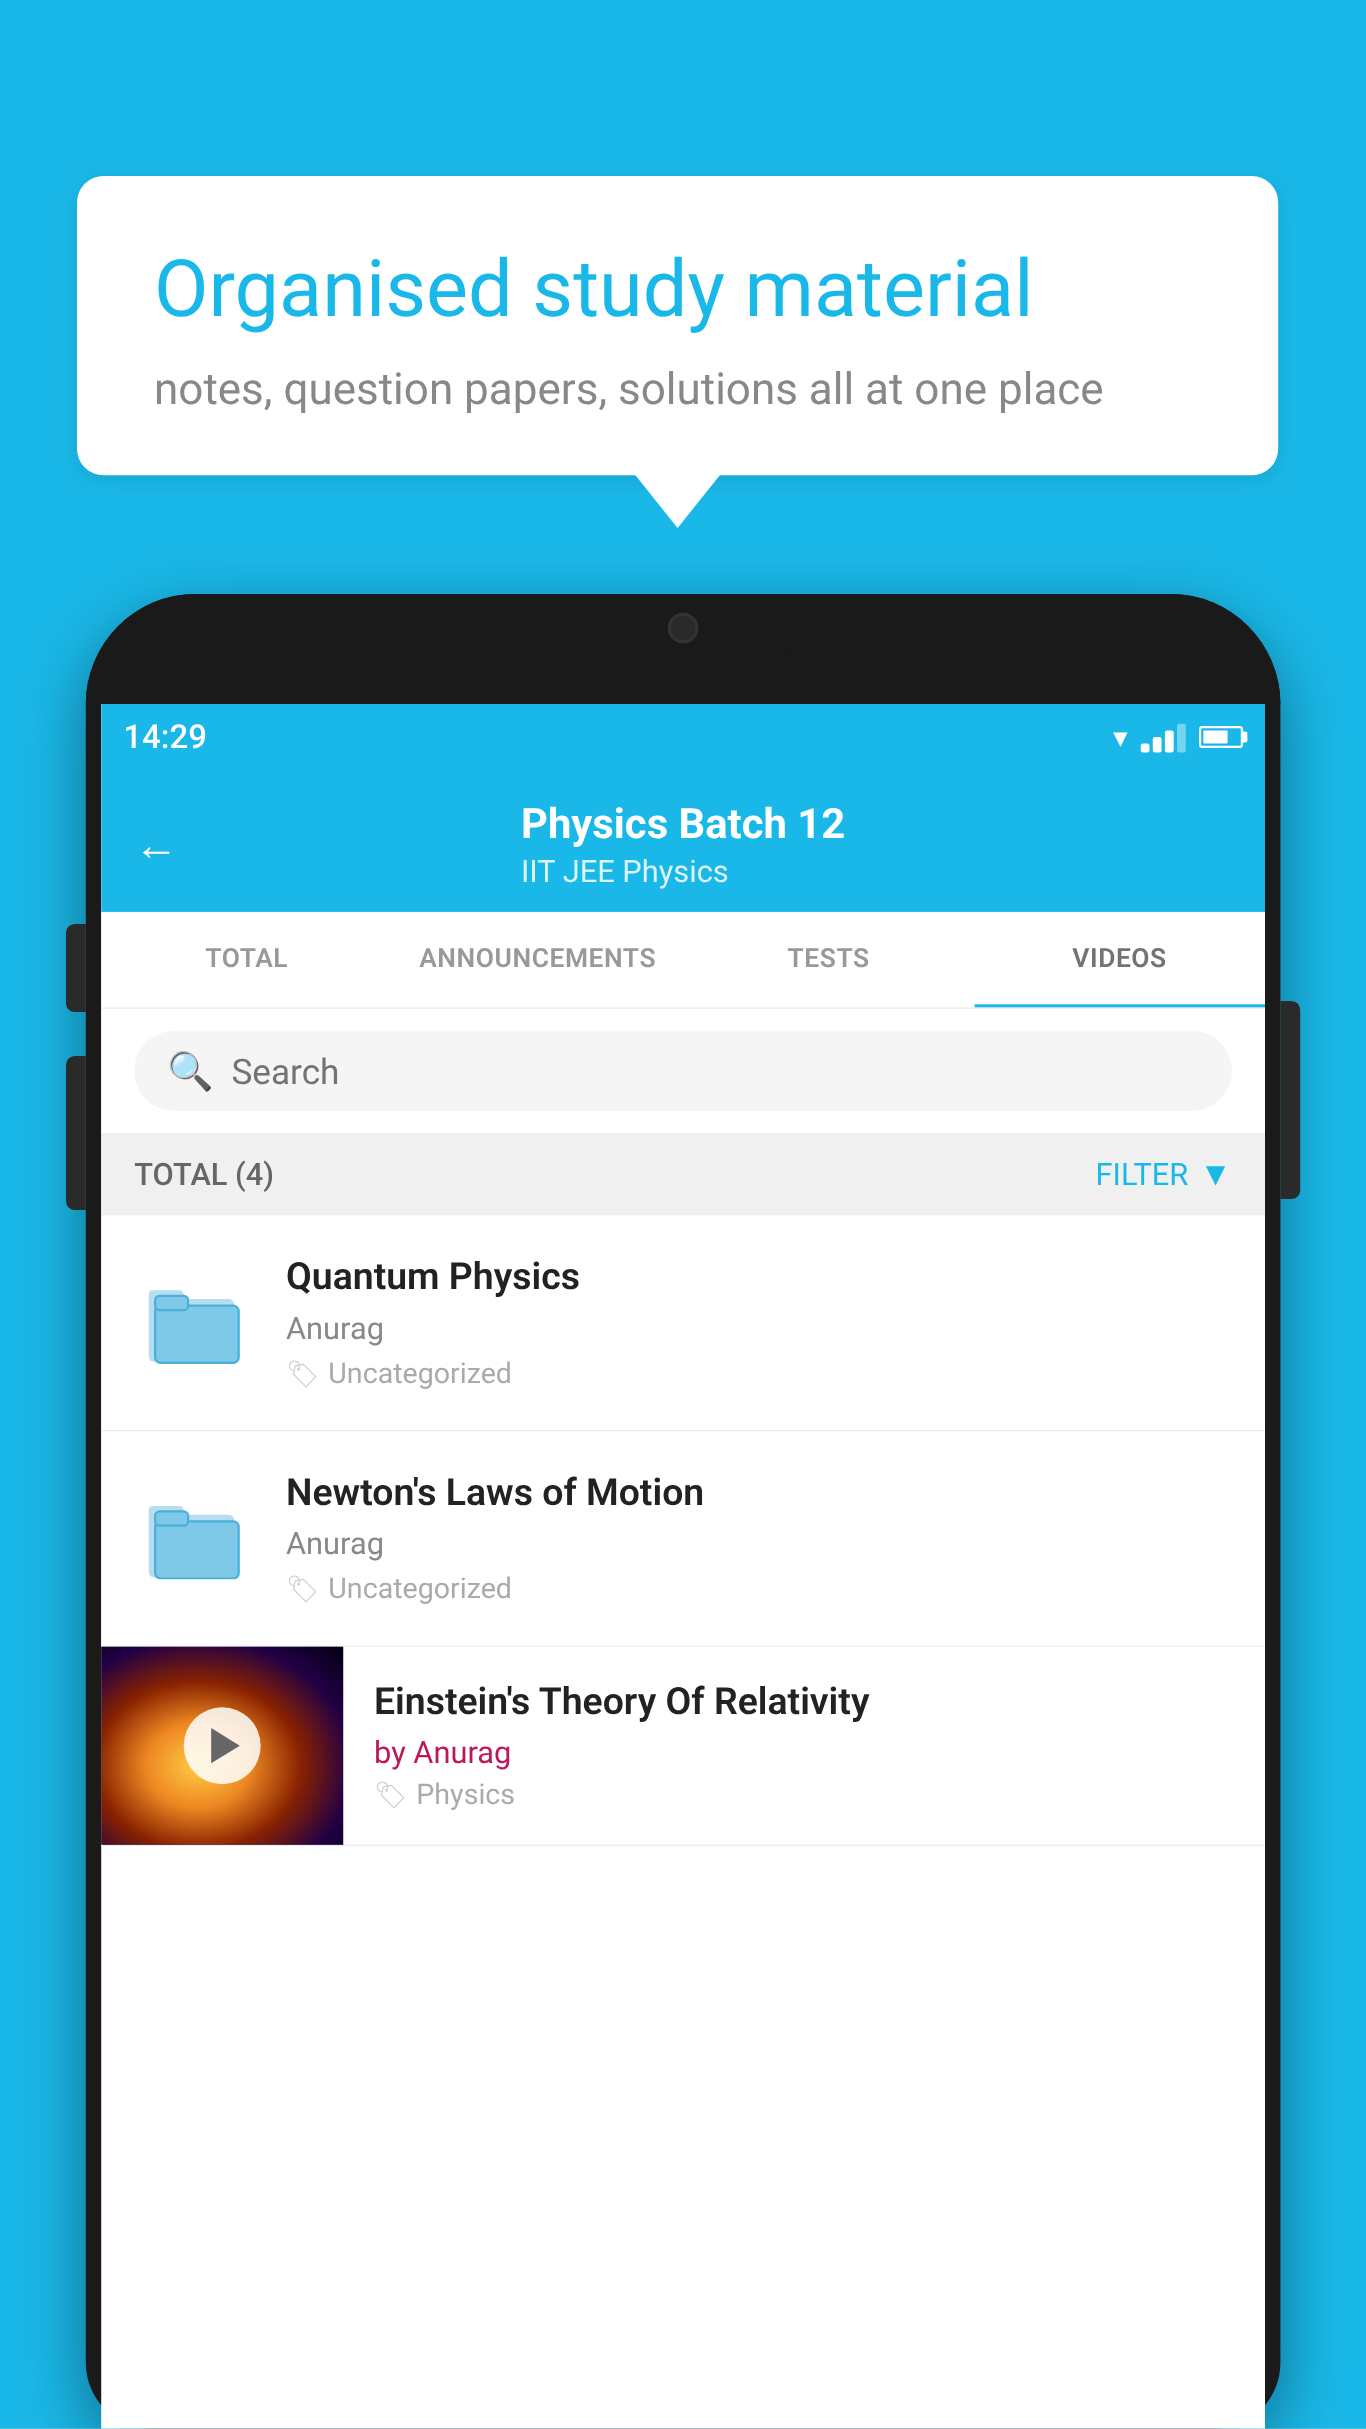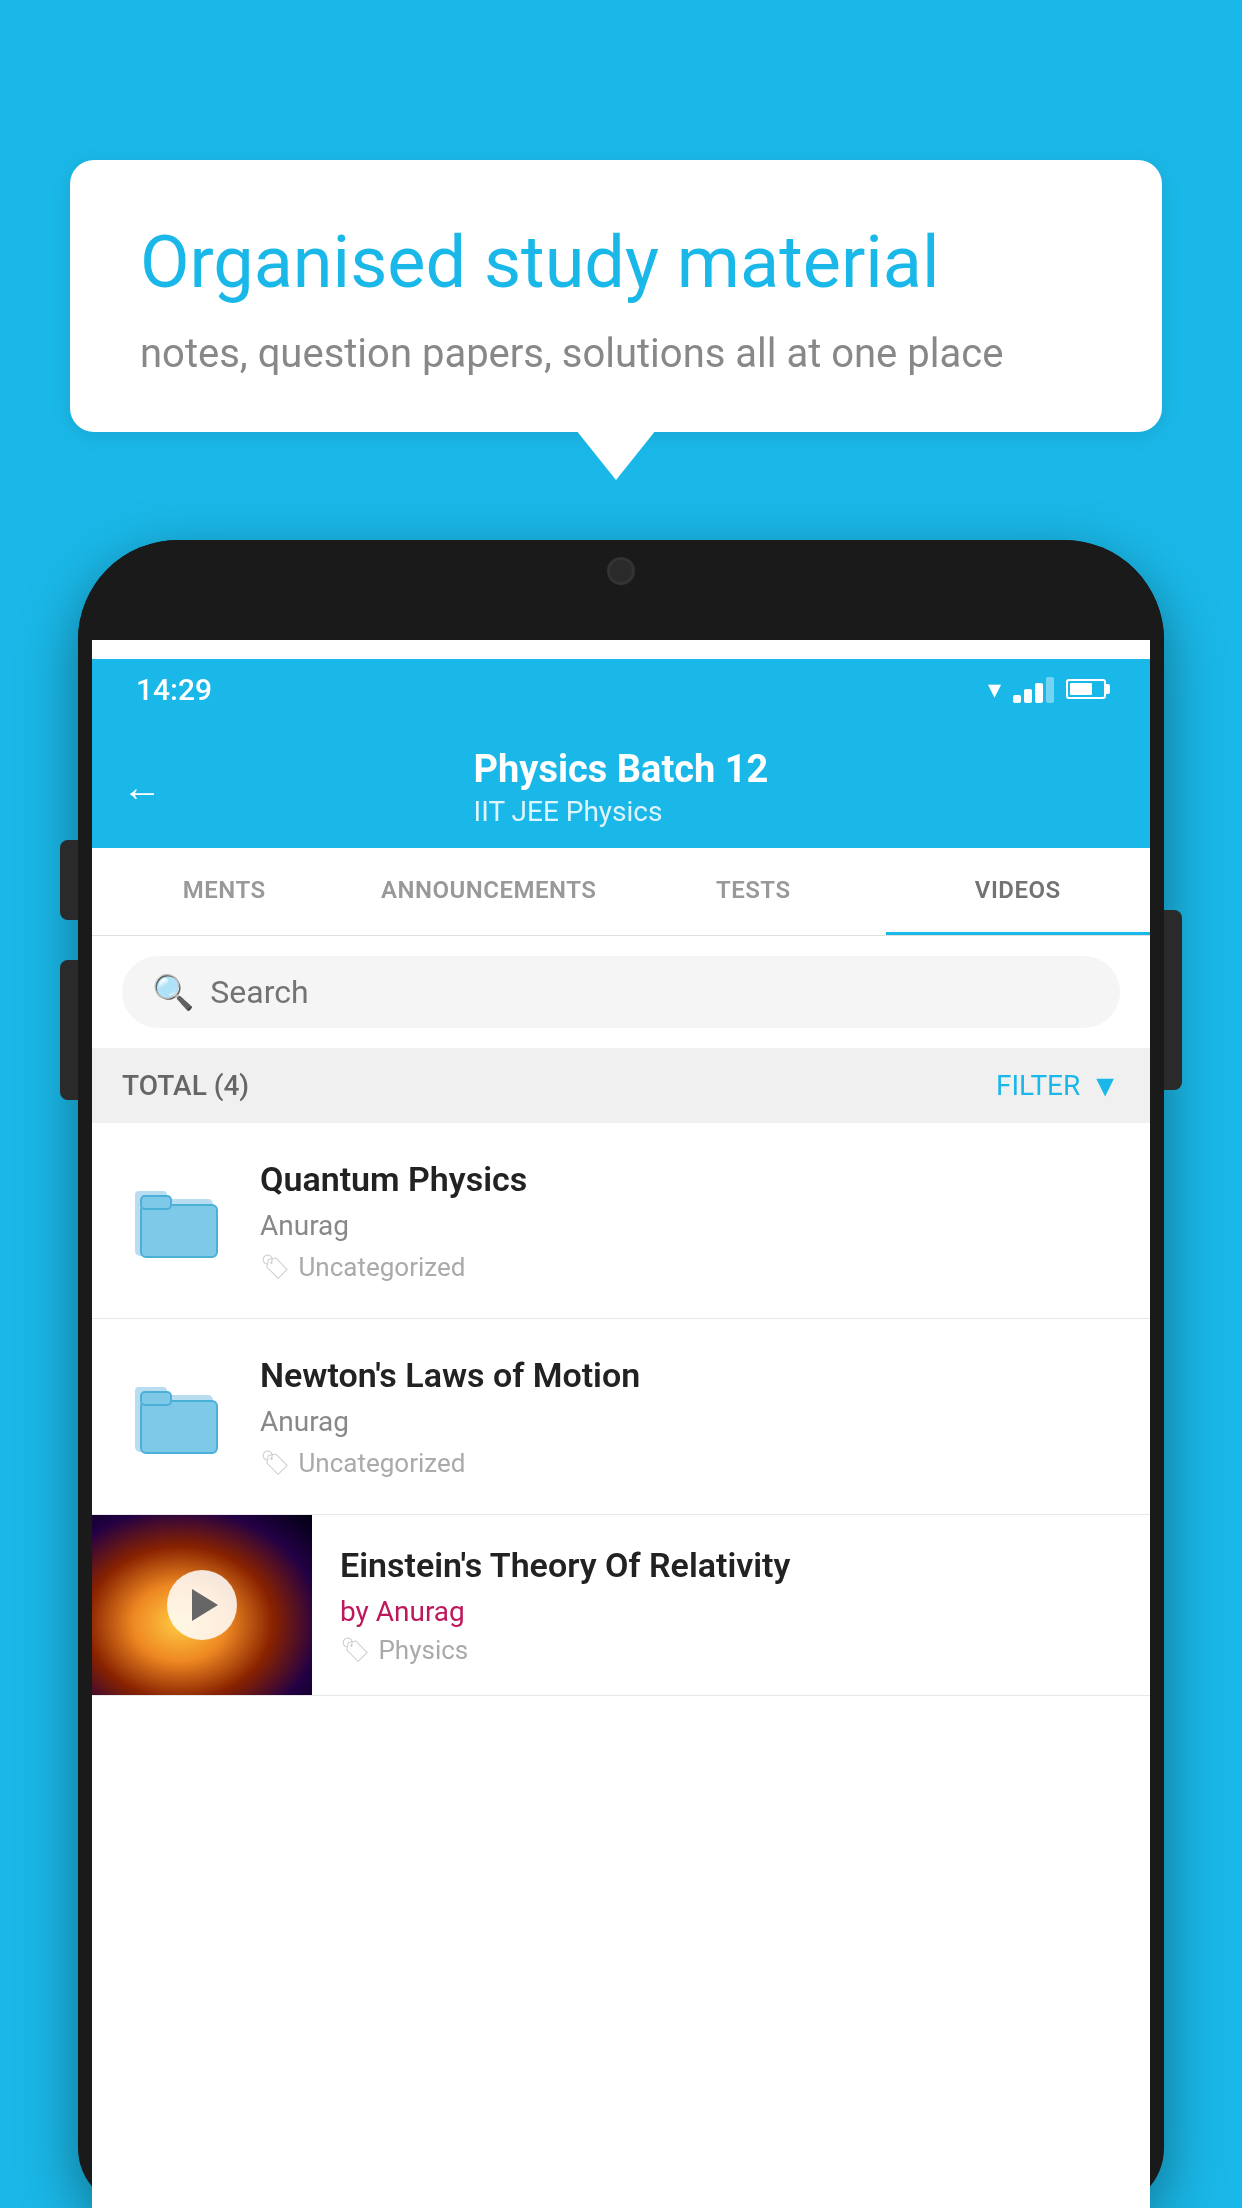--- a/index.html
+++ b/index.html
@@ -130,22 +130,21 @@
       height: calc(100% - 100px);
     }
 
     
     .status-bar {
       background: #1ab8e8;
       height: 60px;
       display: flex;
       align-items: center;
       justify-content: space-between;
-      padding: 0 44px;
-      margin-top: 19px;
+      padding: 0 20px;
     }
     .status-time {
       color: white;
       font-size: 30px;
       font-weight: 500;
     }
     .status-icons {
       display: flex;
       align-items: center;
       gap: 12px;
@@ -446,21 +445,21 @@
 
     <div class="app-header">
       <div class="back-btn">←</div>
       <div class="header-title-area">
         <div class="header-title">Physics Batch 12</div>
         <div class="header-subtitle">IIT JEE   Physics</div>
       </div>
     </div>
 
     <div class="tabs-bar">
-      <div class="tab-item">MENTS</div>
+      <div class="tab-item">TOTAL</div>
       <div class="tab-item">ANNOUNCEMENTS</div>
       <div class="tab-item">TESTS</div>
       <div class="tab-item active">VIDEOS</div>
     </div>
 
     <div class="search-container">
       <div class="search-input-wrapper">
         <span class="search-icon-wrap">🔍</span>
         <span class="search-text">Search</span>
       </div>

